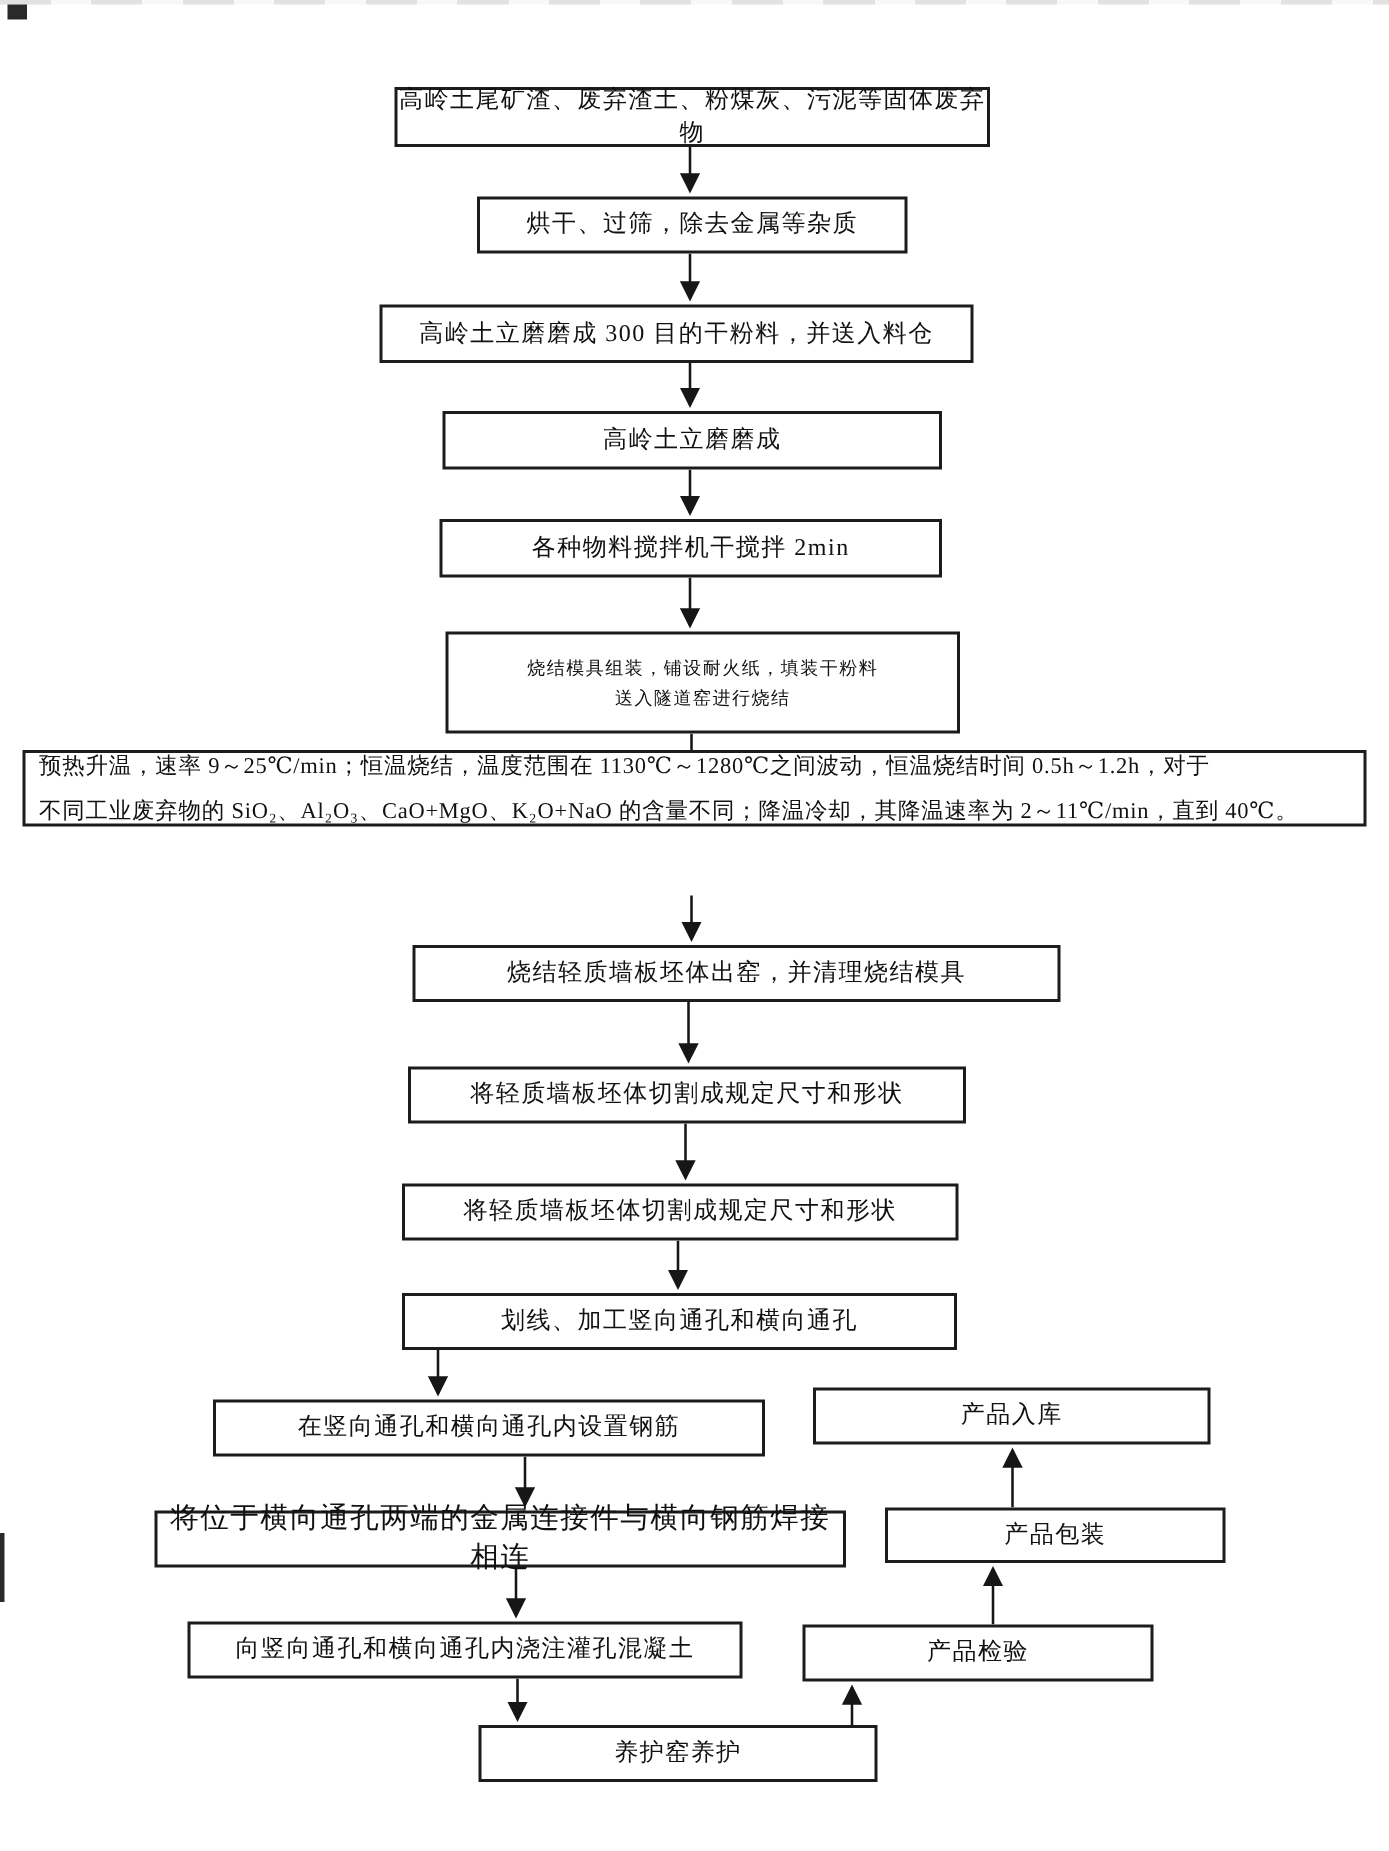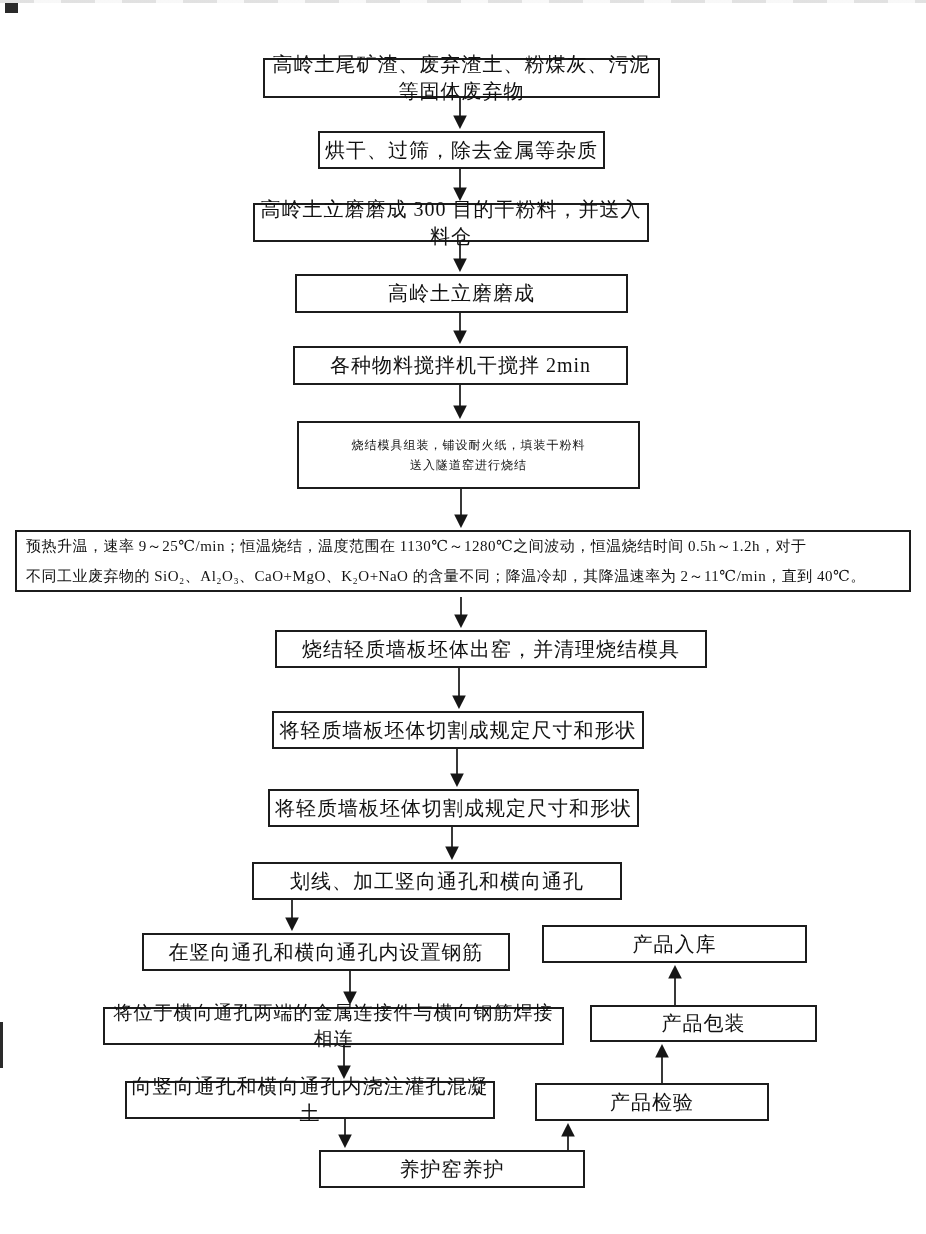--- a/index.html
+++ b/index.html
@@ -12,21 +12,21 @@
     overflow:hidden;
   }
   .node{
     position:absolute;
     box-sizing:border-box;
     border:2px solid #1c1c1c;
     background:#fff;
     display:flex;
     align-items:center;
     justify-content:center;
-    font-size:20px;
+    font-size:16px;
     line-height:1.35;
   }
   .node span{
     display:block;
     text-align:center;
     white-space:pre-line;
     letter-spacing:1px;
   }
   .node.wide{
     font-size:15px;
@@ -104,38 +104,38 @@
 
   <div class="node" style="left:293px;top:346px;width:335px;height:39px;">
     <span>各种物料搅拌机干搅拌 2min</span>
   </div>
 
   <div class="node twoline" style="left:297px;top:421px;width:343px;height:68px;font-size:12px;">
     <span>烧结模具组装，铺设耐火纸，填装干粉料
 送入隧道窑进行烧结</span>
   </div>
 
-  <div class="node wide" style="left:15px;top:530px;width:896px;height:62px;">
+  <div class="node wide" style="left:15px;top:500px;width:896px;height:51px;">
     <span>预热升温，速率 9～25℃/min；恒温烧结，温度范围在 1130℃～1280℃之间波动，恒温烧结时间 0.5h～1.2h，对于
 不同工业废弃物的 SiO₂、Al₂O₃、CaO+MgO、K₂O+NaO 的含量不同；降温冷却，其降温速率为 2～11℃/min，直到 40℃。</span>
   </div>
 
   <div class="node" style="left:275px;top:630px;width:432px;height:38px;">
     <span>烧结轻质墙板坯体出窑，并清理烧结模具</span>
   </div>
 
   <div class="node" style="left:272px;top:711px;width:372px;height:38px;">
     <span>将轻质墙板坯体切割成规定尺寸和形状</span>
   </div>
 
   <div class="node" style="left:268px;top:789px;width:371px;height:38px;">
     <span>将轻质墙板坯体切割成规定尺寸和形状</span>
   </div>
 
-  <div class="node" style="left:252px;top:862px;width:370px;height:38px;">
+  <div class="node" style="left:268px;top:862px;width:370px;height:38px;">
     <span>划线、加工竖向通孔和横向通孔</span>
   </div>
 
   <div class="node" style="left:142px;top:933px;width:368px;height:38px;">
     <span>在竖向通孔和横向通孔内设置钢筋</span>
   </div>
 
   <div class="node" style="left:103px;top:1007px;width:461px;height:38px;font-size:19px;">
     <span>将位于横向通孔两端的金属连接件与横向钢筋焊接相连</span>
   </div>

